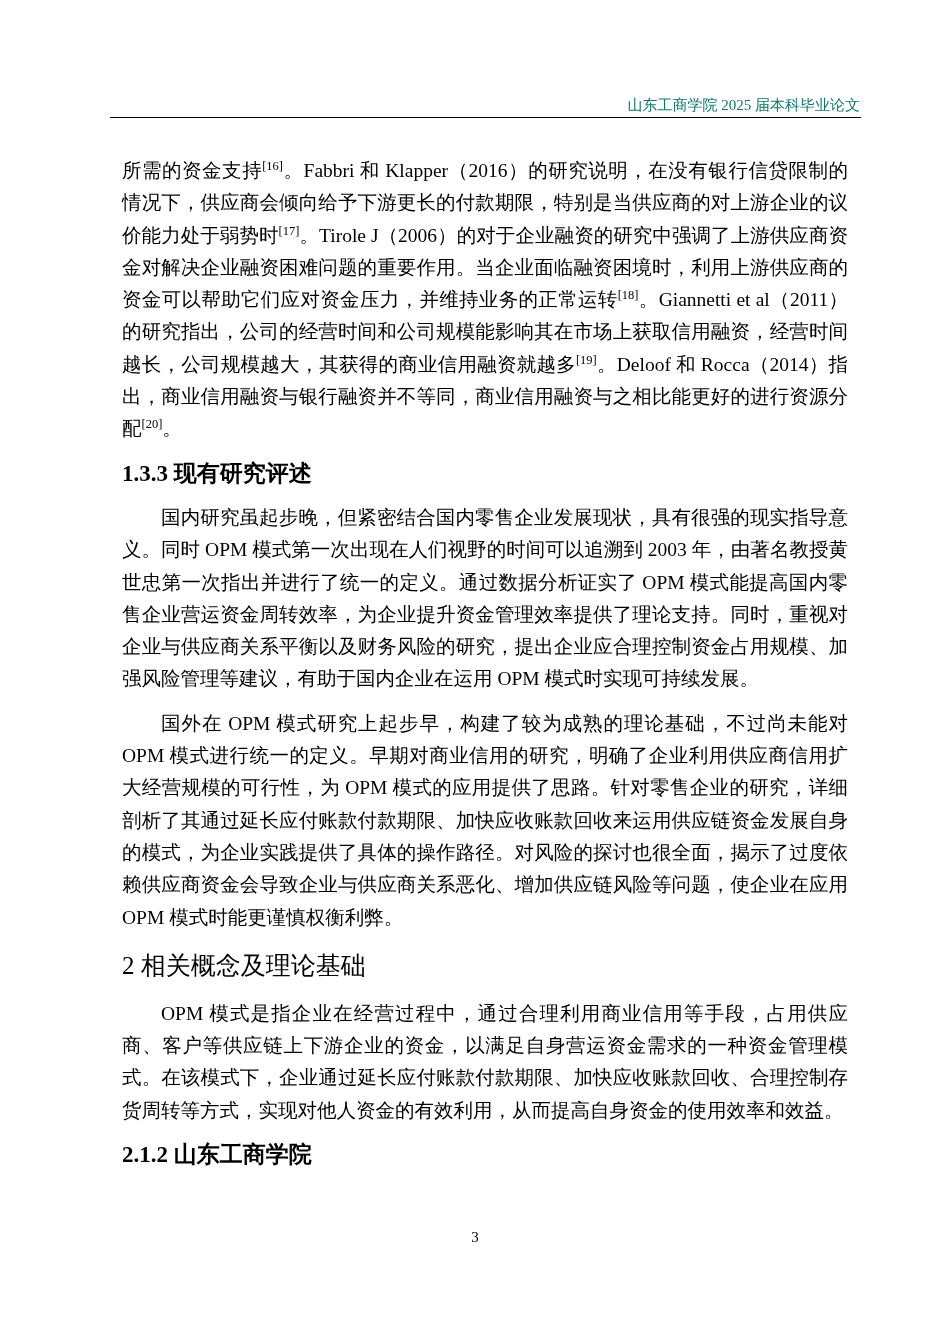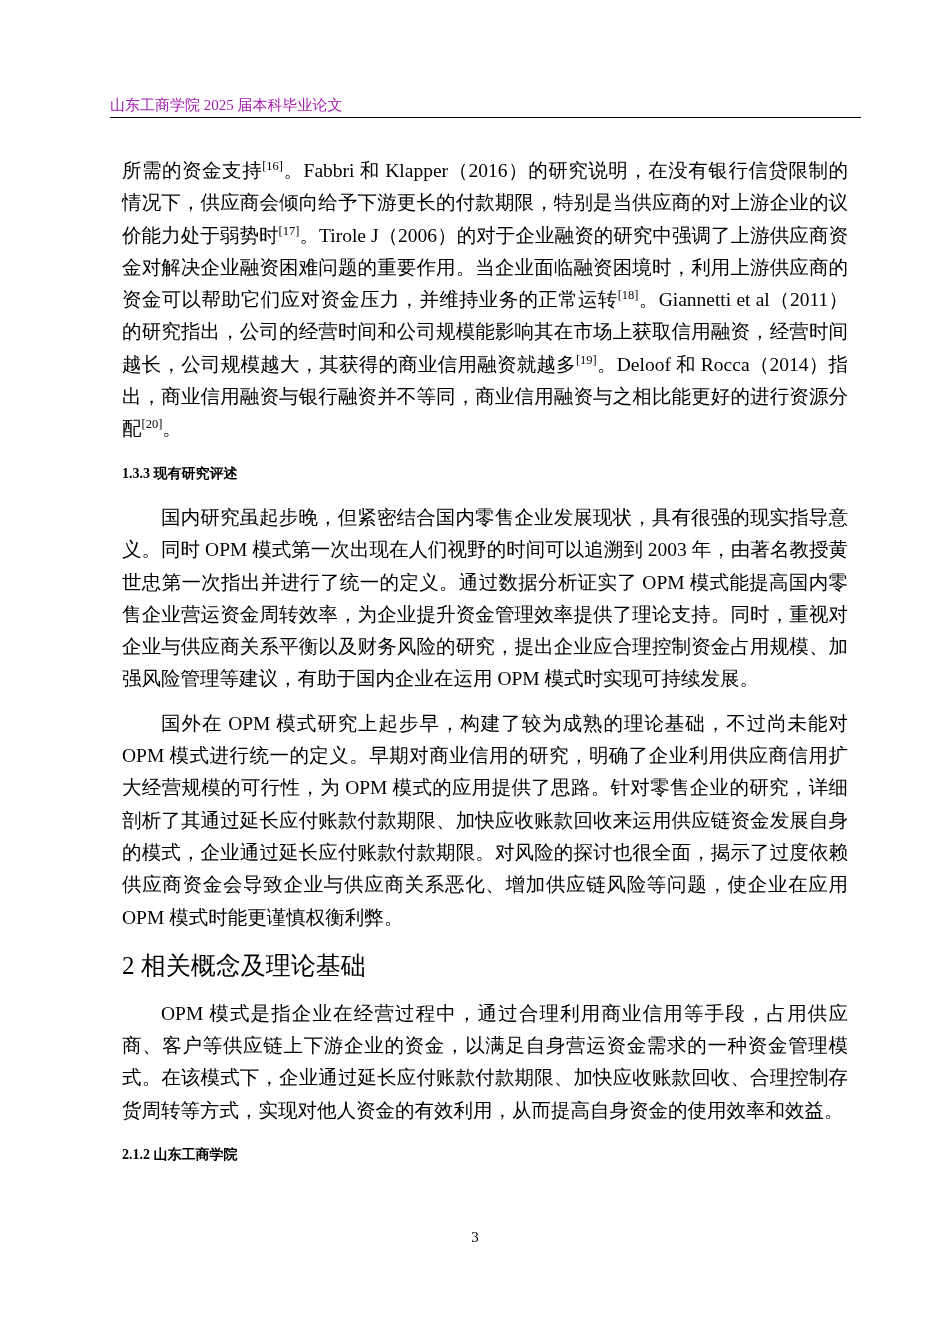--- a/index.html
+++ b/index.html
@@ -14,24 +14,24 @@
     background: #ffffff;
     color: #000000;
     font-family: "Liberation Serif", "DejaVu Serif", serif;
     overflow: hidden;
   }
   .header-text {
     position: absolute;
     top: 96px;
     left: 110px;
     right: 90px;
-    text-align: left;
+    text-align: right;
     font-size: 15px;
     line-height: 18px;
-    color: #a21caf;
+    color: #0f766e;
   }
   .header-rule {
     position: absolute;
     top: 117px;
     left: 110px;
     right: 89px;
     height: 0;
     border-top: 1.5px solid #000000;
   }
   .body-flow {
@@ -48,21 +48,21 @@
   .para-indent { text-indent: 2em; }
   .para-opm { margin-top: 4px !important; }
   sup.ref {
     font-size: 12.5px;
     line-height: 0;
     vertical-align: 7px;
     letter-spacing: 0;
   }
   .h-sub {
     font-weight: bold;
-    font-size: 14px;
+    font-size: 23px;
     line-height: 32.3px;
     margin: 0;
     font-family: Liberation Serif, serif;
   }
   .h-chapter {
     font-weight: normal;
     font-size: 25px;
     line-height: 40px;
     margin: 0;
   }
@@ -96,21 +96,21 @@
   <div class="header-rule"></div>
 
   <div class="body-flow">
 
     <p>所需的资金支持<sup class="ref">[16]</sup>。Fabbri 和 Klapper（2016）的研究说明，在没有银行信贷限制的情况下，供应商会倾向给予下游更长的付款期限，特别是当供应商的对上游企业的议价能力处于弱势时<sup class="ref">[17]</sup>。Tirole J（2006）的对于企业融资的研究中强调了上游供应商资金对解决企业融资困难问题的重要作用。当企业面临融资困境时，利用上游供应商的资金可以帮助它们应对资金压力，并维持业务的正常运转<sup class="ref">[18]</sup>。Giannetti et al（2011）的研究指出，公司的经营时间和公司规模能影响其在市场上获取信用融资，经营时间越长，公司规模越大，其获得的商业信用融资就越多<sup class="ref">[19]</sup>。Deloof 和 Rocca（2014）指出，商业信用融资与银行融资并不等同，商业信用融资与之相比能更好的进行资源分配<sup class="ref">[20]</sup>。</p>
 
     <p class="h-sub">1.3.3 现有研究评述</p>
 
     <p class="para-indent">国内研究虽起步晚，但紧密结合国内零售企业发展现状，具有很强的现实指导意义。同时 OPM 模式第一次出现在人们视野的时间可以追溯到 2003 年，由著名教授黄世忠第一次指出并进行了统一的定义。通过数据分析证实了 OPM 模式能提高国内零售企业营运资金周转效率，为企业提升资金管理效率提供了理论支持。同时，重视对企业与供应商关系平衡以及财务风险的研究，提出企业应合理控制资金占用规模、加强风险管理等建议，有助于国内企业在运用 OPM 模式时实现可持续发展。</p>
 
-    <p class="para-indent">国外在 OPM 模式研究上起步早，构建了较为成熟的理论基础，不过尚未能对 OPM 模式进行统一的定义。早期对商业信用的研究，明确了企业利用供应商信用扩大经营规模的可行性，为 OPM 模式的应用提供了思路。针对零售企业的研究，详细剖析了其通过延长应付账款付款期限、加快应收账款回收来运用供应链资金发展自身的模式，企业通过延长应付账款付款期限。对风险的探讨也很全面，揭示了过度依赖供应商资金会导致企业与供应商关系恶化、增加供应链风险等问题，使企业在应用 OPM 模式时能更谨慎权衡利弊。</p>
+    <p class="para-indent">国外在 OPM 模式研究上起步早，构建了较为成熟的理论基础，不过尚未能对 OPM 模式进行统一的定义。早期对商业信用的研究，明确了企业利用供应商信用扩大经营规模的可行性，为 OPM 模式的应用提供了思路。针对零售企业的研究，详细剖析了其通过延长应付账款付款期限、加快应收账款回收来运用供应链资金发展自身的模式，为企业实践提供了具体的操作路径。对风险的探讨也很全面，揭示了过度依赖供应商资金会导致企业与供应商关系恶化、增加供应链风险等问题，使企业在应用 OPM 模式时能更谨慎权衡利弊。</p>
 
     <p class="h-chapter">2 相关概念及理论基础</p>
 
 
 
     <p class="para-indent para-opm">OPM 模式是指企业在经营过程中，通过合理利用商业信用等手段，占用供应商、客户等供应链上下游企业的资金，以满足自身营运资金需求的一种资金管理模式。在该模式下，企业通过延长应付账款付款期限、加快应收账款回收、合理控制存货周转等方式，实现对他人资金的有效利用，从而提高自身资金的使用效率和效益。</p>
 
     <p class="h-sub">2.1.2 山东工商学院</p>
 
 

